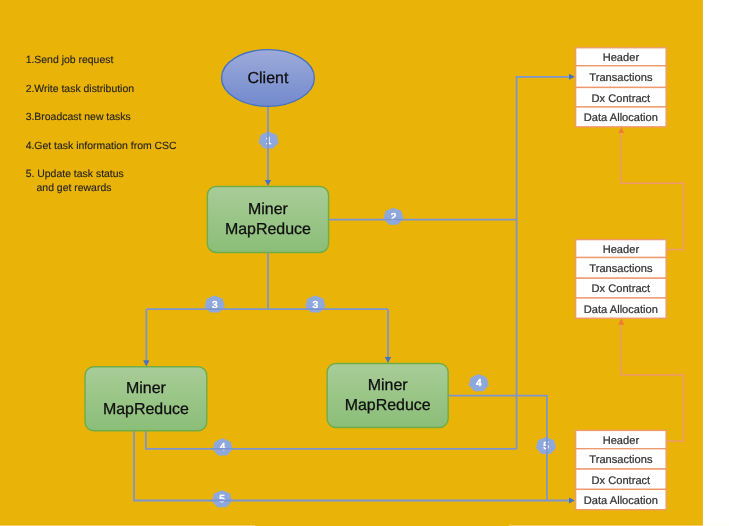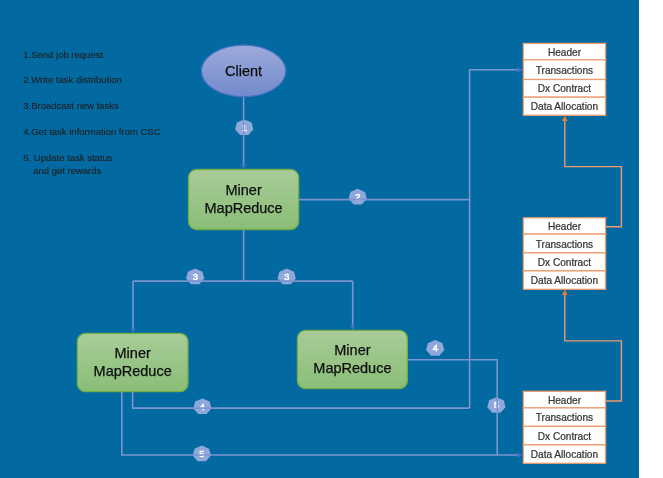--- a/index.html
+++ b/index.html
@@ -1,18 +1,18 @@
 <!DOCTYPE html>
 <html><head>
 <meta charset="utf-8">
 <title>MapReduce Blockchain Workflow Diagram</title>
 <style>
   html,body{margin:0;padding:0;background:#ffffff;}
   body{width:663px;height:478px;overflow:hidden;font-family:"Liberation Sans",sans-serif;}
-  #canvas{position:relative;width:639px;height:478px;background:#0369a1;overflow:hidden;}
+  #canvas{position:relative;width:639px;height:478px;background:#eab308;overflow:hidden;}
   #diagram{display:block;position:absolute;left:0;top:0;}
   .legend-text{font-family:"Liberation Sans",sans-serif;font-size:9.5px;fill:#1f1f1f;stroke:#1f1f1f;stroke-width:0.12px;paint-order:stroke fill;}
   .node-text{font-family:"Liberation Sans",sans-serif;font-size:14.5px;fill:#0d0d0d;text-anchor:middle;stroke:#0d0d0d;stroke-width:0.25px;paint-order:stroke fill;}
   .badge-text{font-family:"Liberation Sans",sans-serif;font-size:9.2px;fill:#ffffff;text-anchor:middle;stroke:#ffffff;stroke-width:0.55px;paint-order:stroke fill;}
   .block-text{font-family:"Liberation Sans",sans-serif;font-size:10.1px;fill:#323232;text-anchor:middle;stroke:#323232;stroke-width:0.22px;paint-order:stroke fill;}
 </style>
 </head>
 <body>
 
 <div id="canvas">

